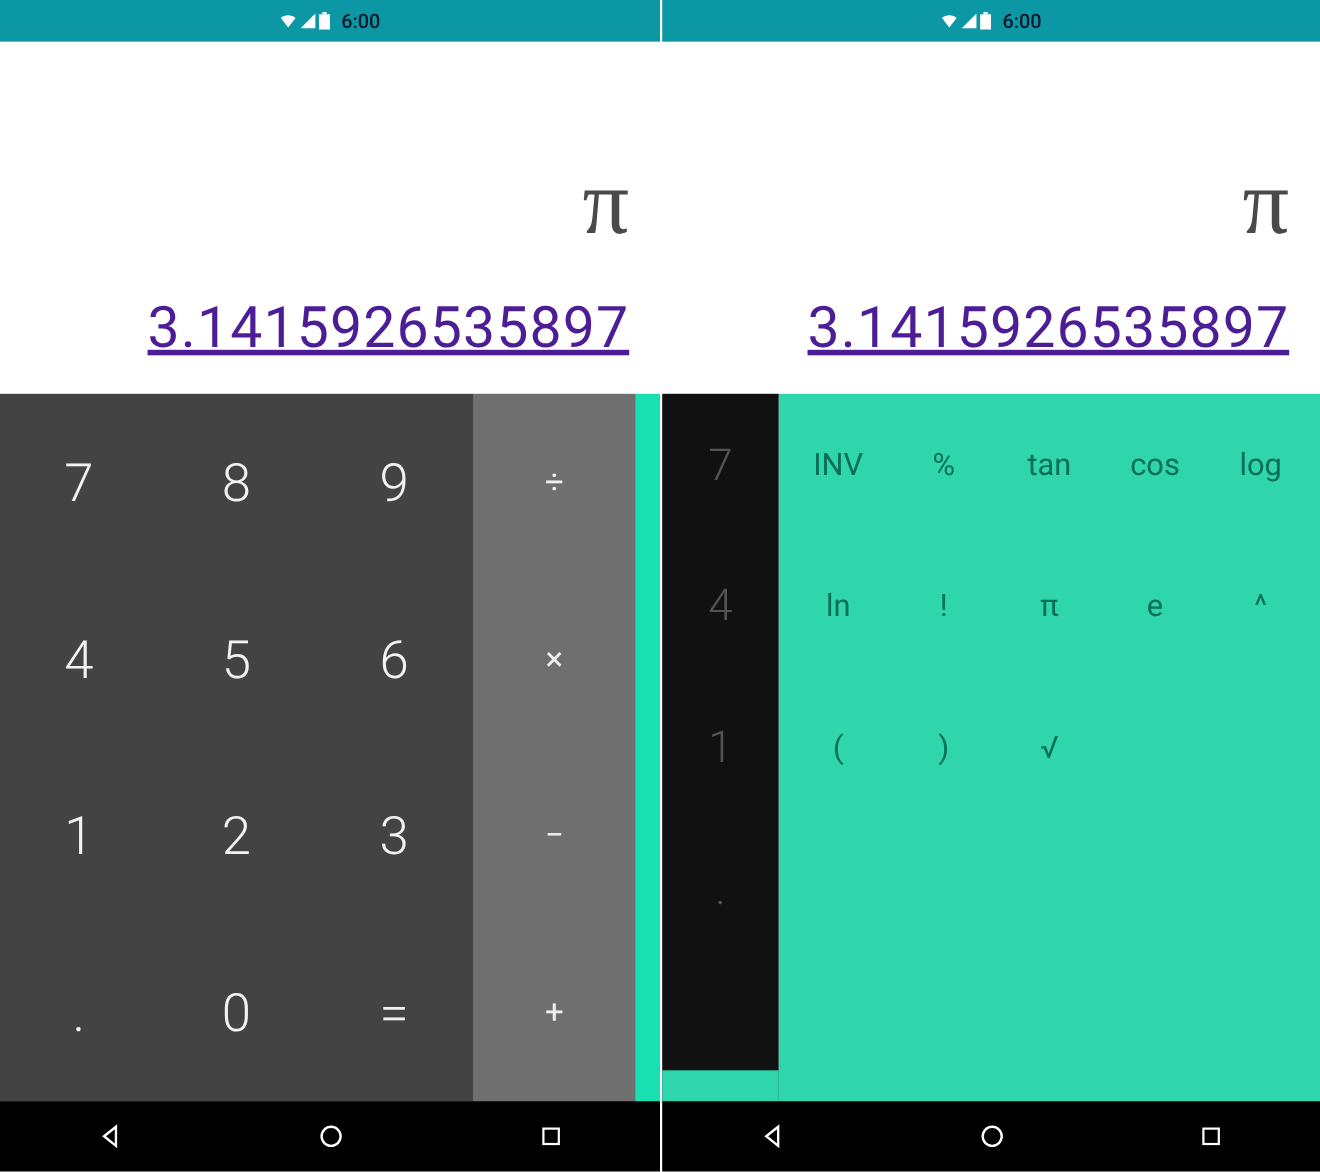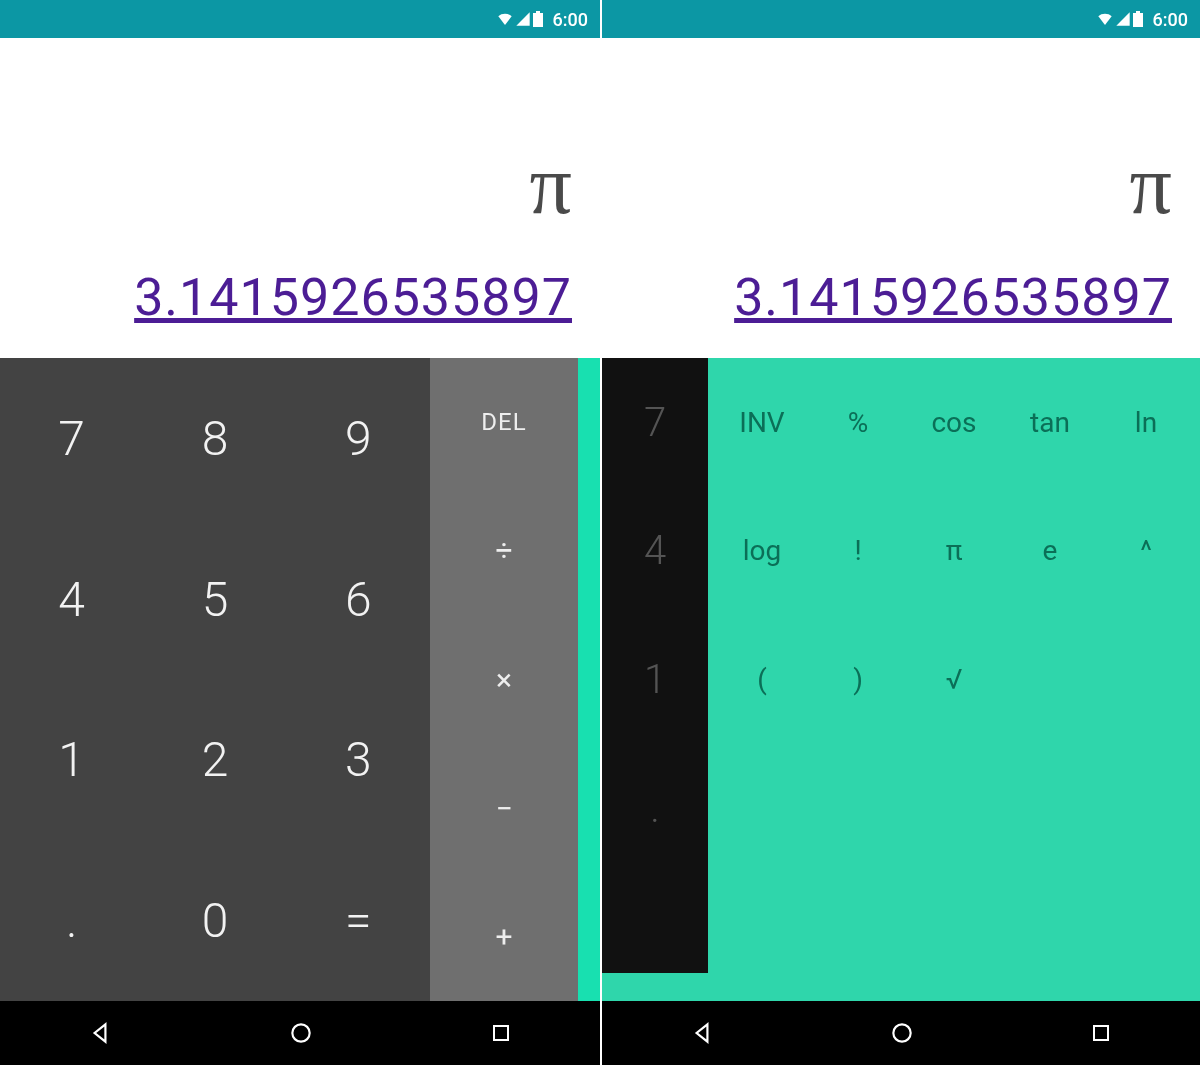--- a/index.html
+++ b/index.html
@@ -16,23 +16,23 @@
     display: flex;
     flex-direction: column;
     position: relative;
   }
   .phone + .phone { border-left: 2px solid #ffffff; }
   .status-bar {
     height: 38px;
     background: #0c97a4;
     display: flex;
     align-items: center;
-    justify-content: flex-end;
+    justify-content: center;
     padding: 0 12px;
-    color: #ffffff;
+    color: #0f172a;
     font-size: 18px;
     font-weight: 500;
     gap: 4px;
   }
   .status-icons { display:flex; align-items:center; gap:2px; }
   .status-time { margin-left: 6px; font-size: 18px; }
   .display-area {
     flex: 0 0 320px;
     background: #ffffff;
     display: flex;
@@ -161,21 +161,20 @@
       <div class="num-key">5</div>
       <div class="num-key">6</div>
       <div class="num-key">1</div>
       <div class="num-key">2</div>
       <div class="num-key">3</div>
       <div class="num-key">.</div>
       <div class="num-key">0</div>
       <div class="num-key">=</div>
     </div>
     <div class="op-pad">
-      <div class="op-key del">DEL</div>
       <div class="op-key">÷</div>
       <div class="op-key">×</div>
       <div class="op-key">−</div>
       <div class="op-key">+</div>
     </div>
     <div class="adv-peek"></div>
   </div>
 
   <div class="nav-bar">
     <div class="nav-btn">
@@ -222,24 +221,24 @@
     <div class="num-strip">
       <div class="strip-key">7</div>
       <div class="strip-key">4</div>
       <div class="strip-key">1</div>
       <div class="strip-key">.</div>
       <div class="strip-key"></div>
     </div>
     <div class="adv-pad">
       <div class="adv-key">INV</div>
       <div class="adv-key">%</div>
+      <div class="adv-key">tan</div>
       <div class="adv-key">cos</div>
-      <div class="adv-key">tan</div>
+      <div class="adv-key">log</div>
       <div class="adv-key">ln</div>
-      <div class="adv-key">log</div>
       <div class="adv-key">!</div>
       <div class="adv-key">π</div>
       <div class="adv-key">e</div>
       <div class="adv-key">^</div>
       <div class="adv-key">(</div>
       <div class="adv-key">)</div>
       <div class="adv-key">√</div>
     </div>
     <div class="adv-bottom-strip"></div>
   </div>

